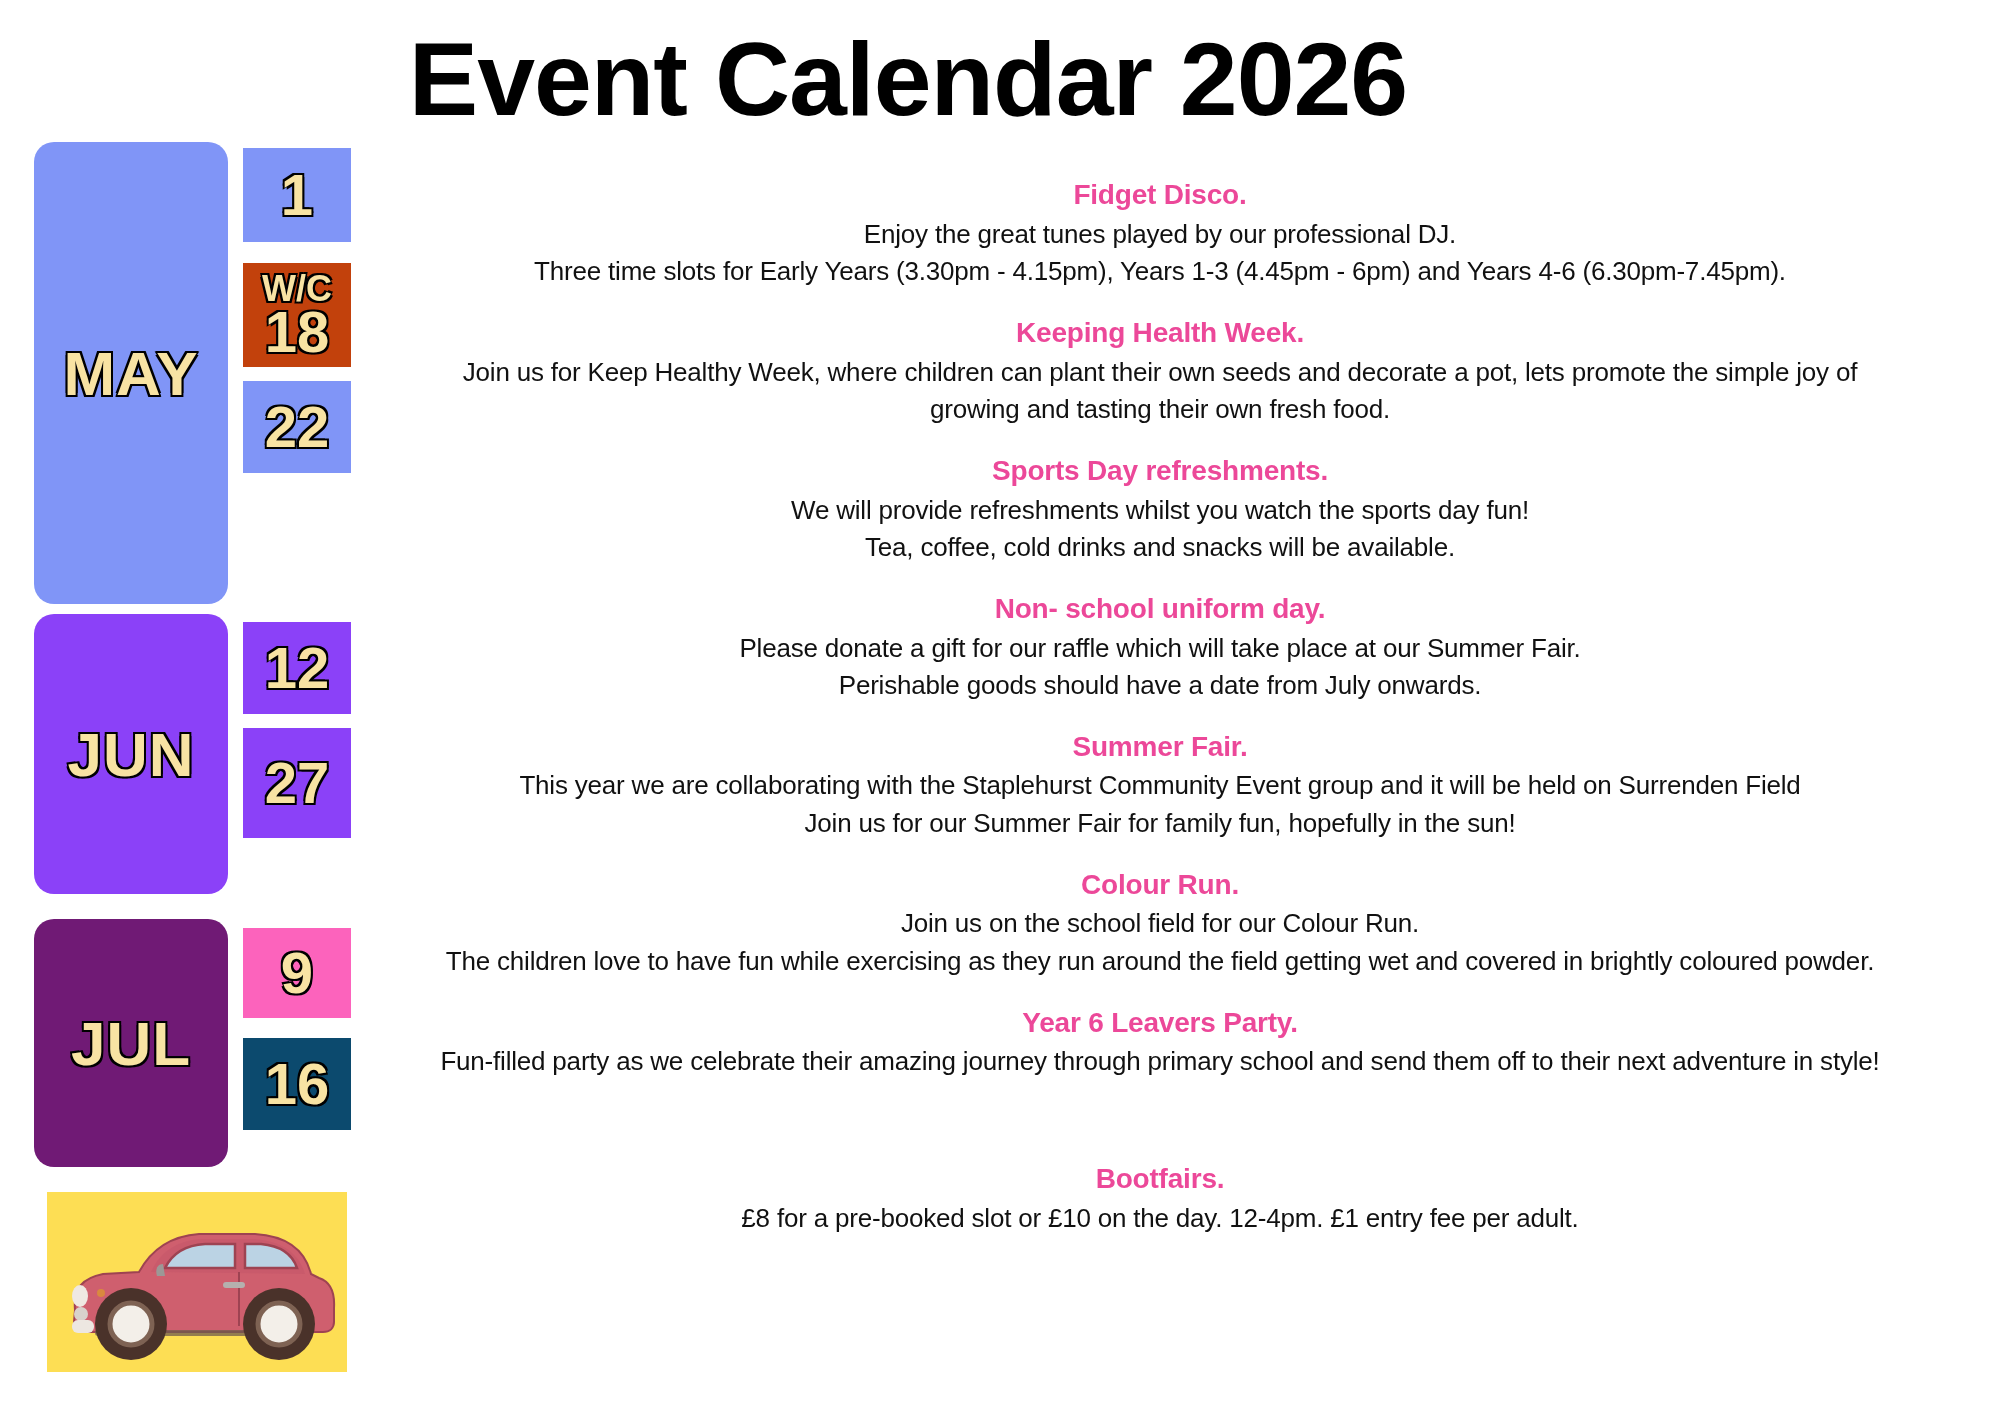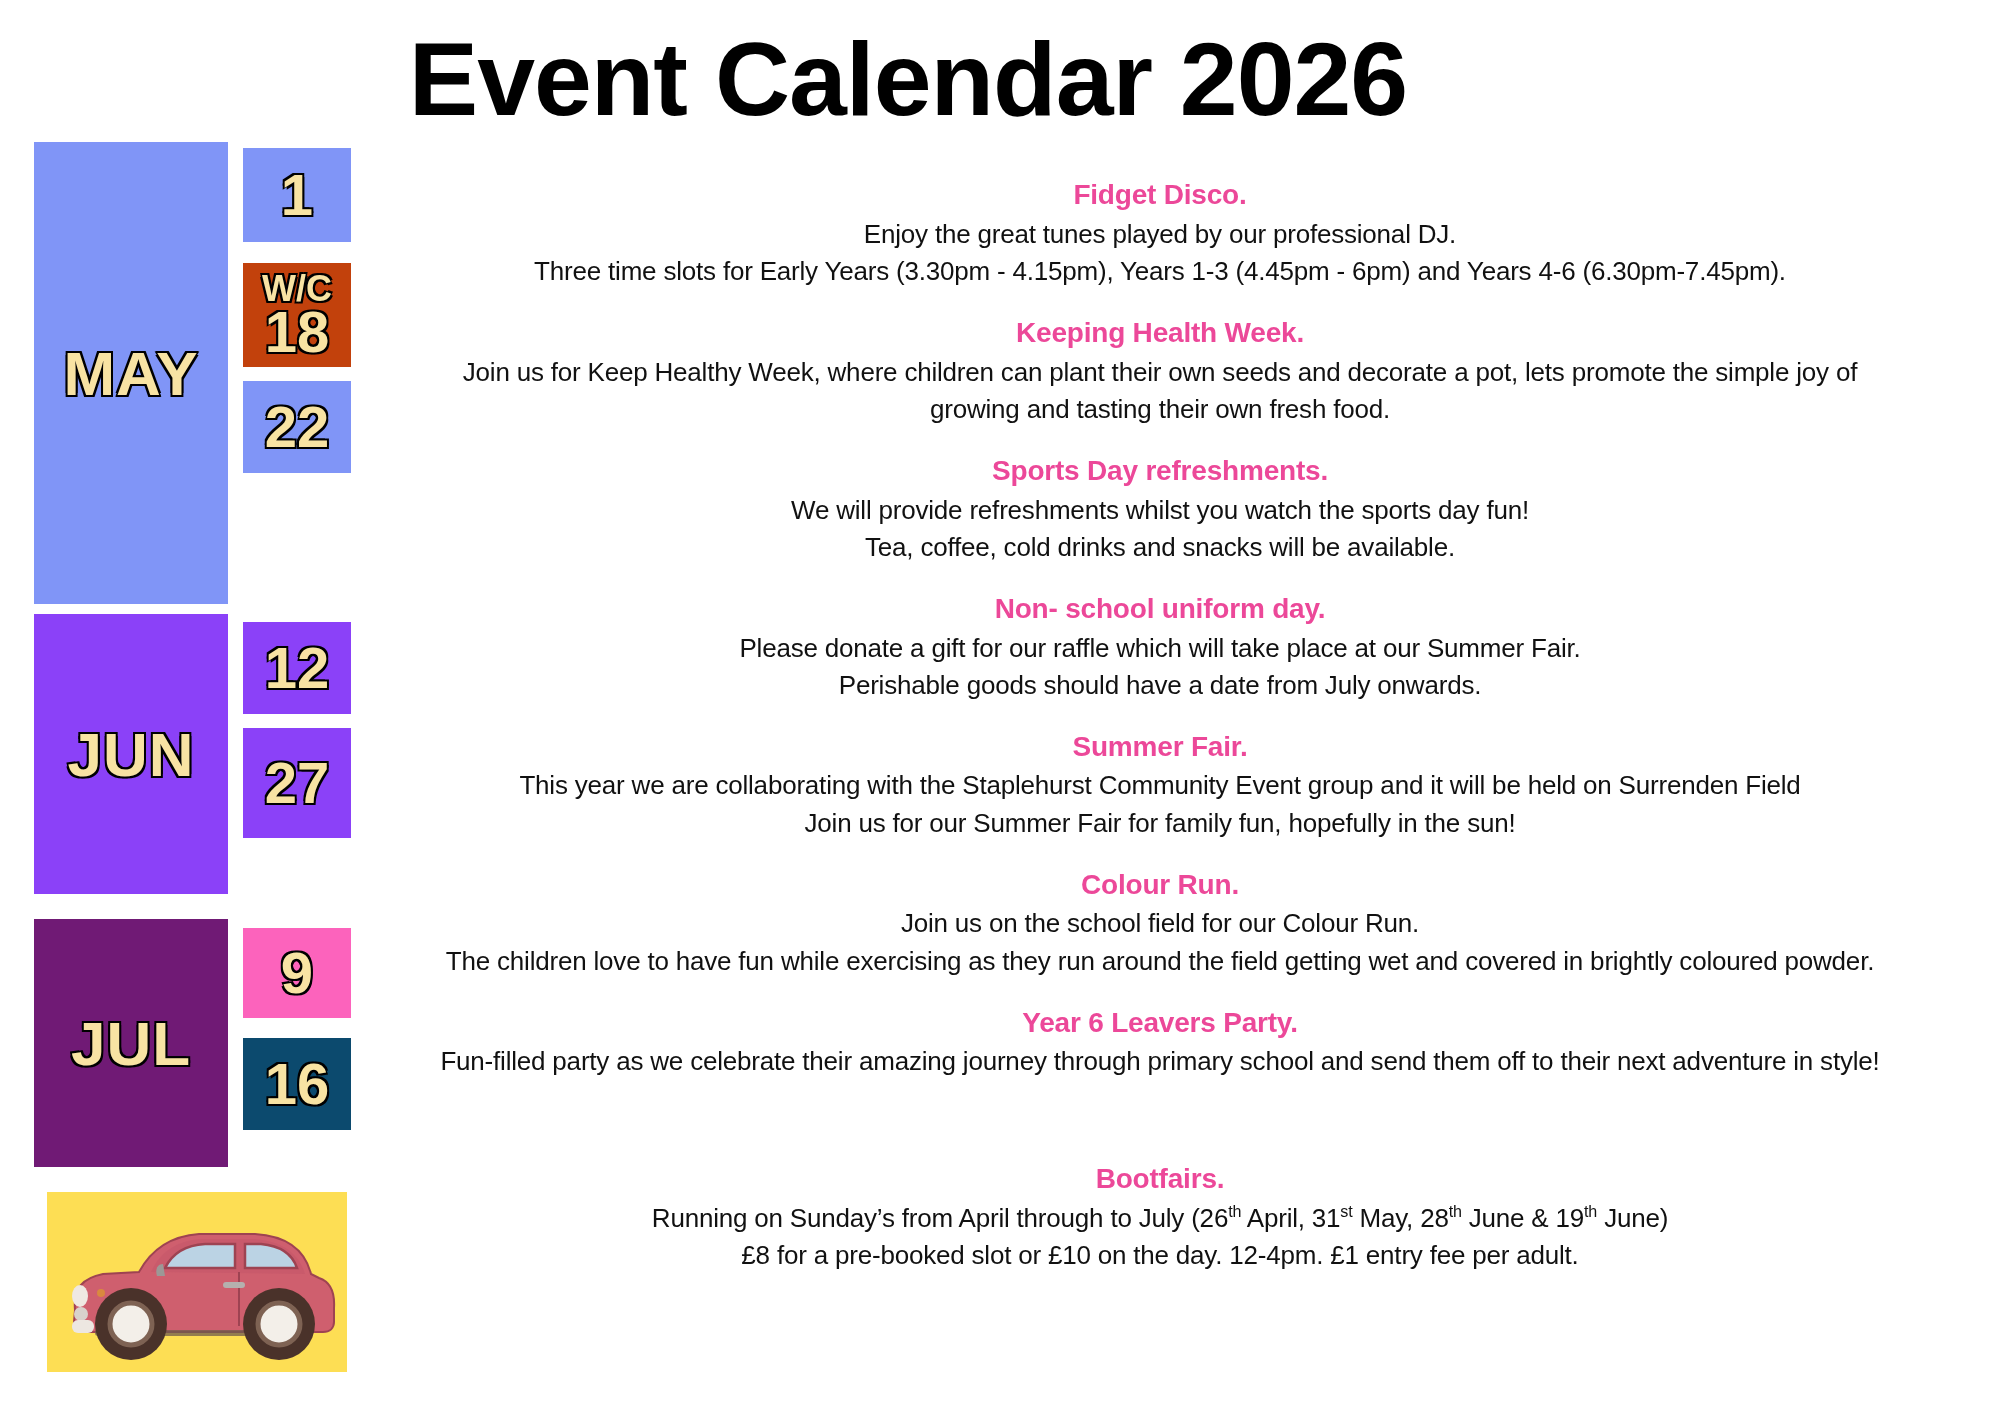--- a/index.html
+++ b/index.html
@@ -40,20 +40,21 @@
     height: 1414px;
   }
 
   .month-block {
     position: absolute;
     left: 34px;
     width: 194px;
     display: flex;
     align-items: center;
     justify-content: center;
+    border-radius: 20px;
   }
   .month-label {
     font-family: "Liberation Sans", sans-serif;
     font-weight: bold;
     font-size: 62px;
     letter-spacing: 1px;
     color: #F8E3A3;
     -webkit-text-stroke: 3px #000000;
     paint-order: stroke fill;
     text-shadow:
@@ -243,17 +244,16 @@
     <div class="event-line">The children love to have fun while exercising as they run around the field getting wet and covered in brightly coloured powder.</div>
   </div>
 
   <div class="event">
     <div class="event-title">Year 6 Leavers Party.</div>
     <div class="event-line">Fun-filled party as we celebrate their amazing journey through primary school and send them off to their next adventure in style!</div>
   </div>
 
   <div class="event" id="event-bootfairs">
     <div class="event-title">Bootfairs.</div>
-    <div class="event-line"><span>Running on Sunday’s from April through to July (26</span><sup>th</sup><span> April, 31</span><sup>st</sup><span> May, 28</span><sup>th</sup><span> June &amp; 19</span><sup>th</sup><span> June)</span></div>
     <div class="event-line">£8 for a pre-booked slot or £10 on the day. 12-4pm. £1 entry fee per adult.</div>
   </div>
 
 </div>
 
 </body></html>

